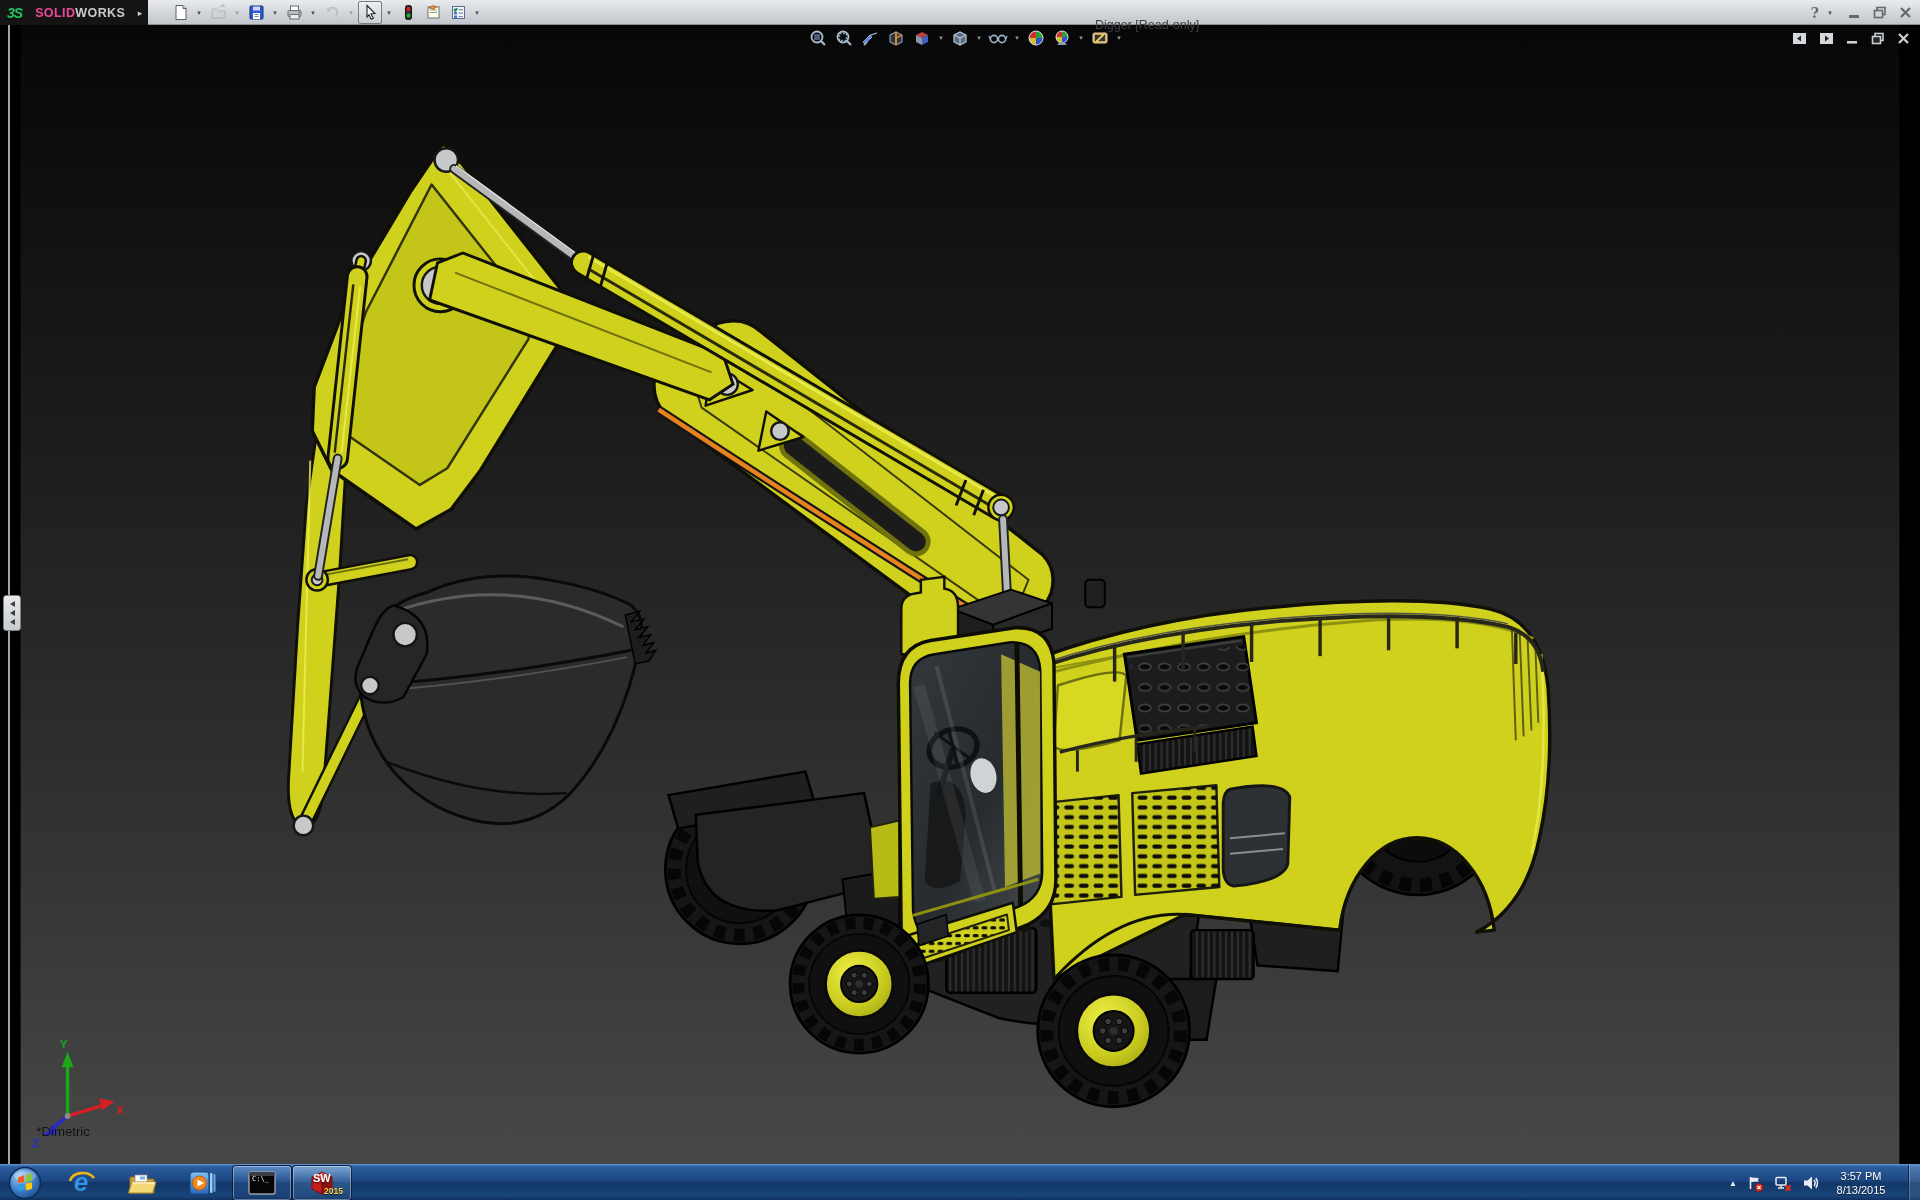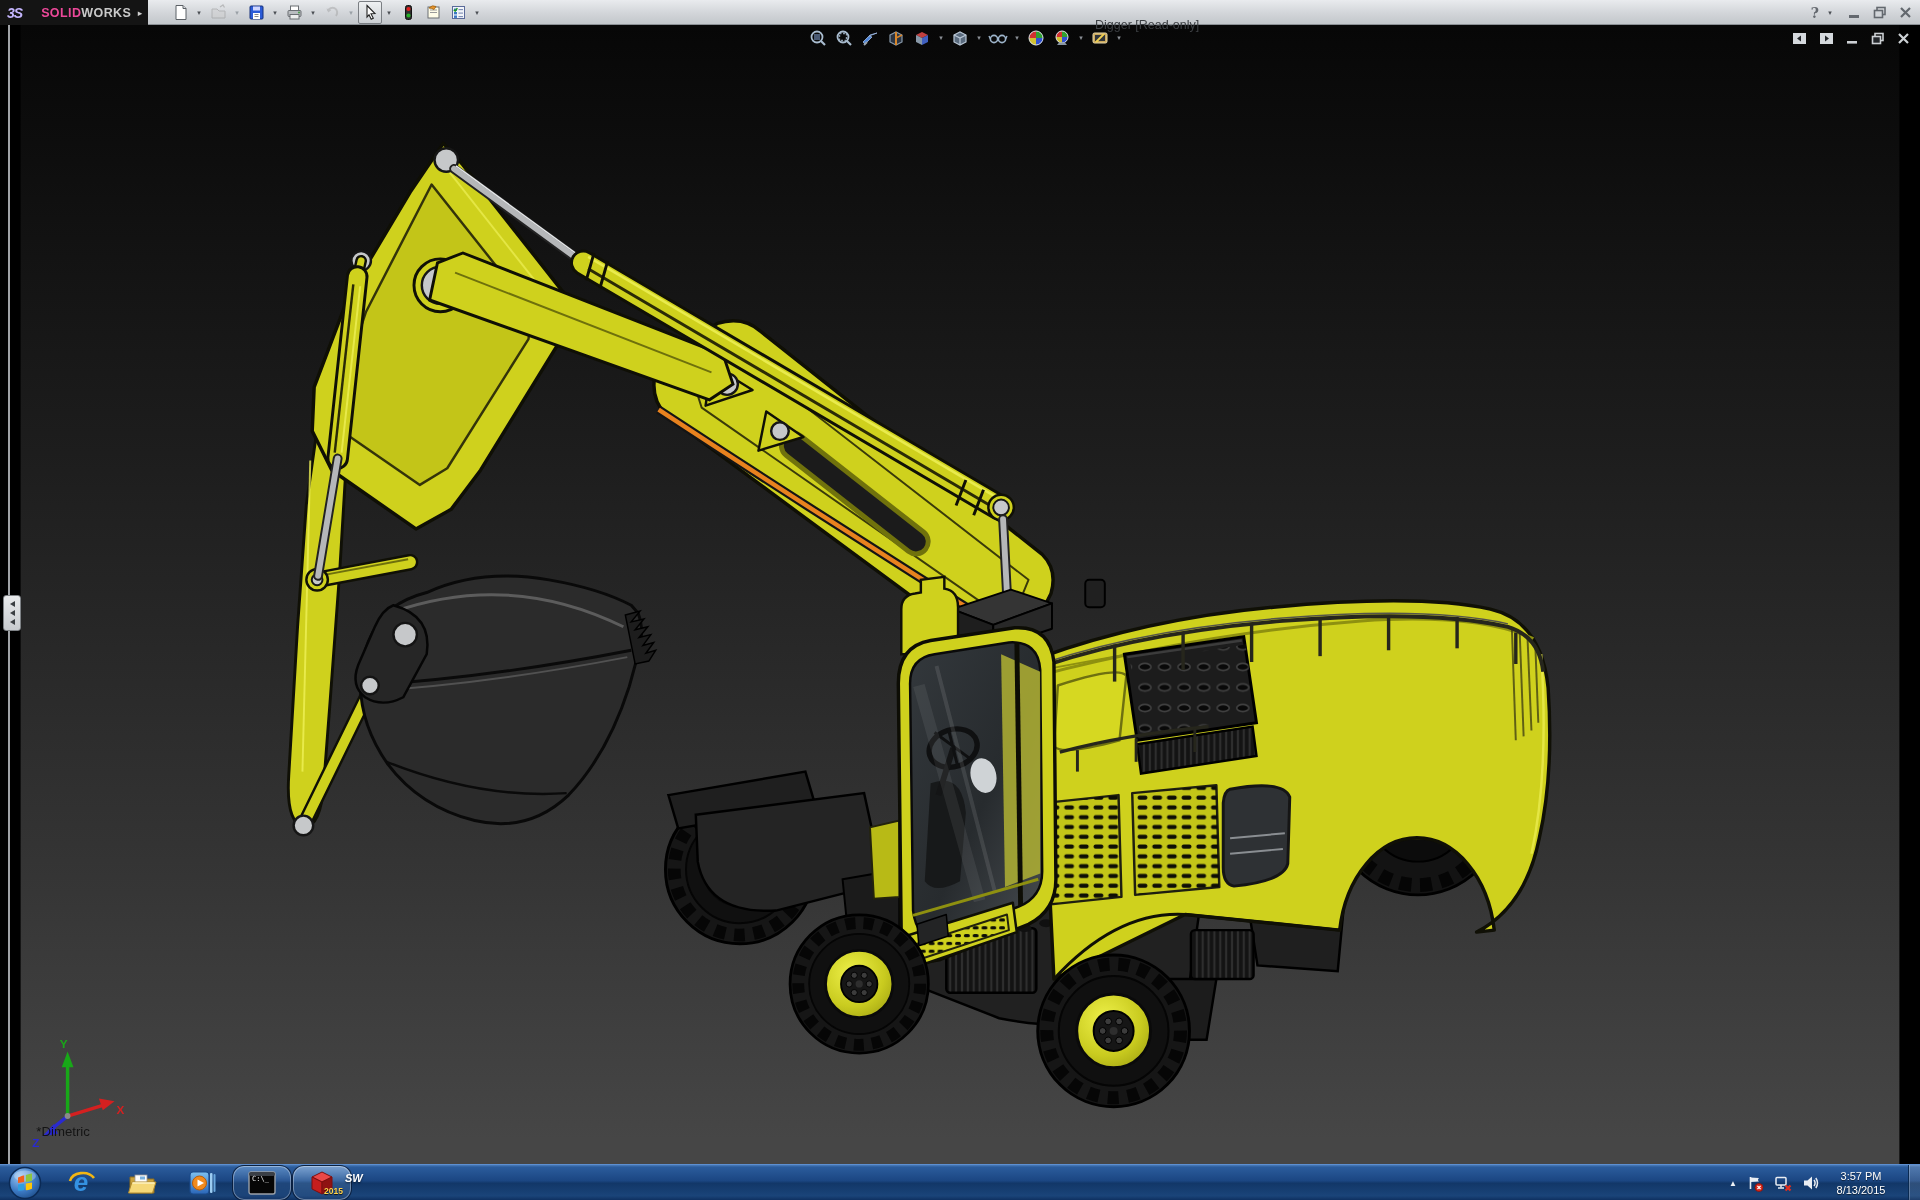--- a/index.html
+++ b/index.html
@@ -6,21 +6,21 @@
   html,body { width:1920px; height:1200px; overflow:hidden; background:#000;
               font-family:"Liberation Sans", sans-serif; }
   .stage { position:relative; width:1920px; height:1200px; }
 
   
   .titlebar { position:absolute; left:0; top:0; width:1920px; height:25px;
     background:linear-gradient(#e9ebee,#d2d5d9 55%,#c3c7cb);
     border-bottom:1px solid #8b9095; z-index:30; }
   .logo-band { position:absolute; left:0; top:0; width:148px; height:25px;
     background:#141414; display:flex; align-items:center; padding-left:7px; }
-  .brand-mark { color:#c4b5fd; font-weight:bold; font-style:italic; font-size:14px; margin-right:19px; letter-spacing:-1px; }
+  .brand-mark { color:#22c55e; font-weight:bold; font-style:italic; font-size:14px; margin-right:13px; letter-spacing:-1px; }
   .brand-bold { color:#ec4899; font-weight:bold; font-size:12.5px; letter-spacing:.4px; }
   .brand-light { color:#c9c9c9; font-weight:bold; font-size:12.5px; letter-spacing:.4px;text-align:right; }
   .logo-flyout { position:absolute; left:132px; top:0; width:16px; height:25px; display:flex;
     align-items:center; justify-content:center; color:#cfcfcf; font-size:9px; }
   .main-toolbar { position:absolute; left:168px; top:0; height:25px; display:flex; align-items:center; gap:1px; }
   .tbtn { width:24px; height:23px; display:flex; align-items:center; justify-content:center; border:1px solid transparent; border-radius:2px; }
   .tbtn.active { border:1px solid #7a7e83; background:linear-gradient(#eef0f2,#ccd0d4); }
   .tbtn.disabled { opacity:.45; filter:grayscale(1); }
   .tcaret { width:12px; height:23px; display:flex; align-items:center; justify-content:center;
     font-size:7px; color:#4a4e53; }
@@ -48,28 +48,28 @@
   .doc-controls { position:absolute; right:10px; top:4px; height:18px; display:flex; align-items:center; gap:12px; z-index:5; }
   .dbtn { display:flex; align-items:center; justify-content:center; }
 
   
   .taskbar { position:absolute; left:0; top:1164px; width:1920px; height:36px; z-index:40;
     background:linear-gradient(180deg,#4a7cba 0%,#2b5c9c 6%,#1b4682 45%,#123768 52%,#1a4479 88%,#0f3161 100%);
     border-top:1px solid #5d8fd0; }
   .start-orb { position:absolute; left:8px; top:1px; width:34px; height:34px; }
   .tb-items { position:absolute; left:52px; top:0; height:36px; display:flex; }
   .tb-btn { width:60px; height:36px; display:flex; align-items:center; justify-content:center; position:relative; }
-  .tb-btn.running { border:1px solid rgba(8,28,58,.9); border-radius:12px;
+  .tb-btn.running { border:1px solid rgba(8,28,58,.9); border-radius:4px;
     background:linear-gradient(180deg,rgba(155,200,248,.42),rgba(80,130,195,.22) 48%,rgba(22,55,105,.38));
     box-shadow:inset 0 0 0 1px rgba(255,255,255,.35); }
   .tb-btn.frontmost { background:linear-gradient(180deg,rgba(190,220,252,.55),rgba(110,160,215,.3) 48%,rgba(35,70,120,.45)); }
   .cmd-label { position:absolute; left:19px; top:9px; font-family:"DejaVu Sans Mono", monospace;
     font-size:7px; color:#e8e8e8; letter-spacing:0; }
   .sw-letters { position:absolute; left:20px; top:6px; color:#fff; font-weight:bold; font-size:11px;
-    font-style:italic; text-shadow:0 1px 2px rgba(0,0,0,.6); letter-spacing:0;padding-left:32px; }
+    text-shadow:0 1px 2px rgba(0,0,0,.6); letter-spacing:0; }
   .sw-badge { position:absolute; right:8px; bottom:4px; color:#ffd24a; font-weight:bold; font-size:8.5px;
     text-shadow:0 1px 1px rgba(0,0,0,.8);padding-left:24px; }
   .tray { position:absolute; right:100px; top:0; height:36px; display:flex; align-items:center; gap:10px; }
   .tray-arrow { color:#eef2f6; font-size:8px; }
   .clock { position:absolute; right:24px; top:0; height:36px; width:70px; display:flex; flex-direction:column;
     align-items:center; justify-content:center; color:#fff; font-size:11px; line-height:1.3;
     text-shadow:0 1px 1px rgba(0,0,0,.6);text-align:right; }
   .show-desktop { position:absolute; right:0; top:0; width:12px; height:36px;
     background:linear-gradient(180deg,rgba(255,255,255,.18),rgba(255,255,255,.06));
     border-left:1px solid #0a2a52; box-shadow:inset 1px 0 0 rgba(255,255,255,.25); }

